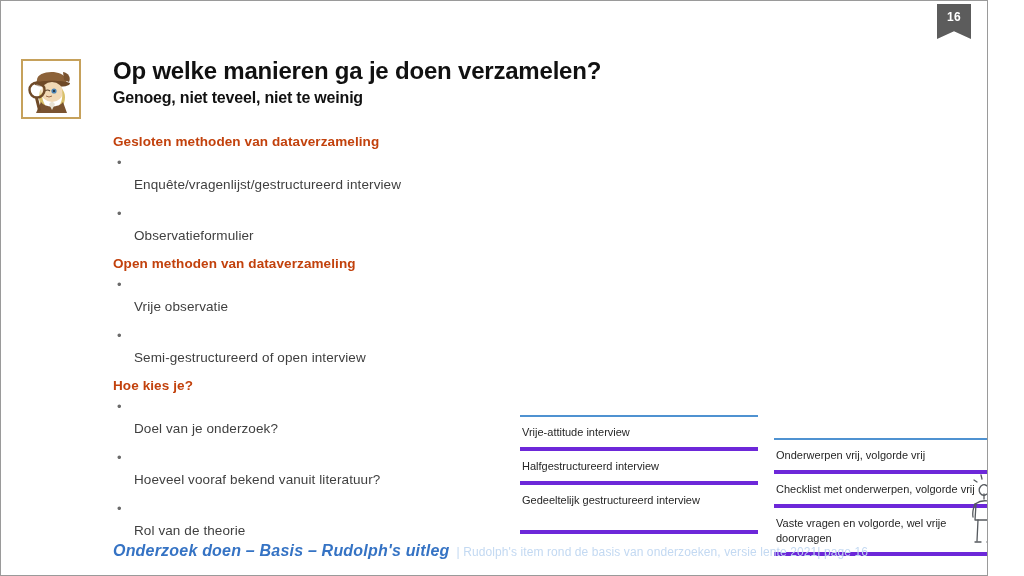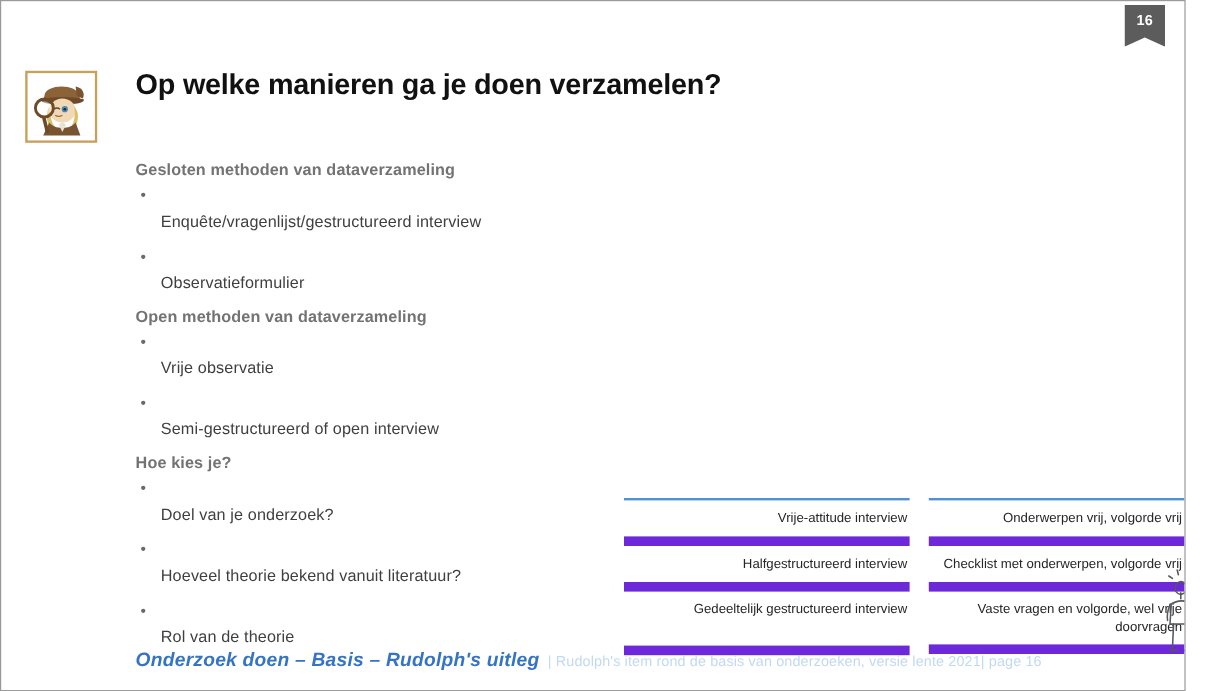--- a/index.html
+++ b/index.html
@@ -82,21 +82,21 @@
   
   #content-list {
     position: absolute;
     left: 112px;
     top: 133px;
     width: 420px;
   }
   .section-heading {
     font-size: 13.5px;
     font-weight: bold;
-    color: #737373;
+    color: #c2410c;
     margin: 0 0 5px 0;
     letter-spacing: .1px;
   }
   .section-heading.spaced { margin-top: 0; }
   .bullet-row {
     display: flex;
     align-items: flex-start;
     margin: 0 0 12px 0;
   }
   .bullet-dot {
@@ -115,32 +115,31 @@
     letter-spacing: .1px;
     margin-top: 22px;
   }
 
   
   .cmp-table {
     position: absolute;
     border-collapse: collapse;
   }
   #cmp-table-left  { left: 519px; top: 414px; width: 238px; }
-  #cmp-table-right { left: 773px; top: 414px; width: 213px; }
+  #cmp-table-right { left: 773px; top: 437px; width: 213px; }
 
   .cmp-table .cmp-cell {
     border-top: 2px solid #4f92d1;
-    border-bottom: 8px solid #6d28d9;
+    border-bottom: 4px solid #6d28d9;
     font-size: 11px;
     color: #262626;
     line-height: 1.35;
     padding: 8px 2px 7px 2px;
     vertical-align: top;
     letter-spacing: 0;
-    text-align: right;
   }
   .cmp-table .cmp-cell.tall { padding-bottom: 22px; }
 
   
   #stick-figure {
     position: absolute;
     left: 963px;
     top: 472px;
     width: 44px;
     height: 72px;
@@ -198,20 +197,21 @@
 
         <circle cx="14" cy="29" r="7.5" fill="none" stroke="#6f4a28" stroke-width="2.4"></circle>
         <circle cx="14" cy="29" r="5.6" fill="#ffffff" opacity=".45"></circle>
         <rect x="13.5" y="36" width="3" height="14" rx="1.3" fill="#6f4a28" transform="rotate(-14 15 43)"></rect>
       </svg>
     </span>
   </div>
 
   <div id="title-block">
     <div id="page-title">Op welke manieren ga je doen verzamelen?</div>
+    <div id="page-subtitle">Genoeg, niet teveel, niet te weinig</div>
   </div>
 
   <div id="content-list">
 
     <div>
       <div class="section-heading">Gesloten methoden van dataverzameling</div>
       <div class="bullet-row">
         <span class="bullet-dot">•</span>
         <span class="bullet-text">Enquête/vragenlijst/gestructureerd  interview</span>
       </div>
@@ -234,21 +234,21 @@
     </div>
 
     <div>
       <div class="section-heading spaced">Hoe kies je?</div>
       <div class="bullet-row">
         <span class="bullet-dot">•</span>
         <span class="bullet-text">Doel van je onderzoek?</span>
       </div>
       <div class="bullet-row">
         <span class="bullet-dot">•</span>
-        <span class="bullet-text">Hoeveel theorie bekend vanuit literatuur?</span>
+        <span class="bullet-text">Hoeveel vooraf bekend vanuit literatuur?</span>
       </div>
       <div class="bullet-row">
         <span class="bullet-dot">•</span>
         <span class="bullet-text">Rol van de theorie</span>
       </div>
     </div>
 
   </div>
 
   <table class="cmp-table" id="cmp-table-left">

